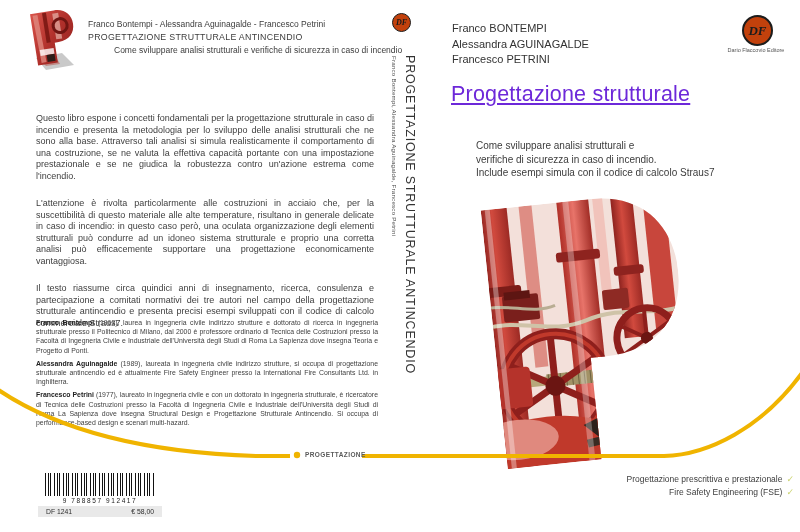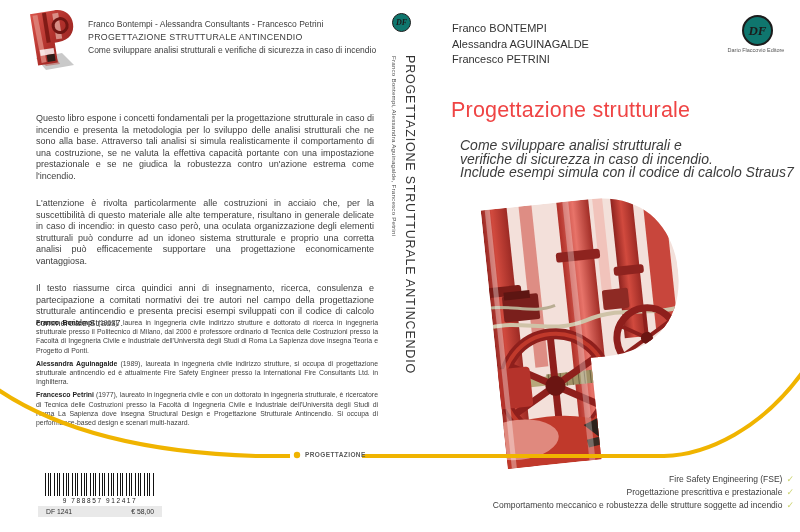--- a/index.html
+++ b/index.html
@@ -4,51 +4,51 @@
 <style>
   html,body{margin:0;padding:0;background:#fff;}
   #cover{
     position:relative;width:800px;height:532px;background:#ffffff;overflow:hidden;
     font-family:"Liberation Sans", sans-serif;color:#3f3f3f;
   }
   
   .back-header{position:absolute;left:88px;top:18px;line-height:13px;}
   .back-header .l1{font-size:8.5px;color:#3c3c3c;}
   .back-header .l2{font-size:8.8px;color:#3c3c3c;letter-spacing:.3px;}
-  .back-header .l3{font-size:8.5px;color:#3c3c3c;}
+  .back-header .l3{font-size:8.5px;color:#3c3c3c;margin-left:26px;}
   .blurb{position:absolute;left:36px;top:97px;width:338px;text-align:justify;}
   .blurb p{margin:16px 0 10px 0;font-size:9px;line-height:11.5px;color:#3e3e3e;}
   .bios{position:absolute;left:36px;top:318px;width:342px;text-align:justify;}
   .bios p{margin:0 0 4px 0;font-size:6.9px;line-height:9.2px;color:#3e3e3e;}
   .bios b{color:#222;}
   .barcode{position:absolute;left:38px;top:471px;width:124px;background:#fff;}
   .barcode .bars{
     height:23px;margin:2px 7px 0 7px;
     background:
       repeating-linear-gradient(90deg,#111 0 1px,#fff 1px 3px,#111 3px 4px,#fff 4px 5px,#111 5px 6px,#fff 6px 9px),
       #fff;
   }
   .barcode .isbn{font-size:6.5px;letter-spacing:1.6px;color:#1a1a1a;text-align:center;margin-top:1px;}
   .barcode .strip{display:flex;justify-content:space-between;background:#e9e9e9;margin-top:2px;padding:2px 8px;font-size:6.8px;color:#2c2c2c;}
   
   .spine-logo,.pub-logo{
     position:absolute;border-radius:50%;border:1.6px solid #1c1c1c;
     display:flex;align-items:center;justify-content:center;
-    font-family:"Liberation Serif", serif;font-style:italic;font-weight:bold;color:#1c1c1c;background:#0f766e;
+    font-family:"Liberation Serif", serif;font-style:italic;font-weight:bold;color:#1c1c1c;background:#c2410c;
   }
   .spine-logo{left:392px;top:13px;width:17px;height:17px;font-size:8px;}
   .vtext{position:absolute;writing-mode:vertical-rl;white-space:nowrap;}
   .spine-authors{left:391px;top:56px;font-size:6.2px;color:#4a4a4a;letter-spacing:.2px;}
   .spine-title{left:403px;top:55px;font-size:12.5px;color:#333;letter-spacing:.8px;}
   
   .front-authors{position:absolute;left:452px;top:21px;font-size:11px;line-height:15.5px;color:#333;}
   .pub-logo{left:742px;top:15px;width:27px;height:27px;font-size:13px;border-width:2px;}
   .pub-name{position:absolute;left:714px;top:47px;width:84px;text-align:center;font-size:5.5px;color:#555;}
-  .front-title{position:absolute;left:451px;top:98px;font-size:21.5px;line-height:25px;color:#ef4444;letter-spacing:.2px;}
-  .front-subtitle{position:absolute;left:460px;top:139px;font-size:14px;line-height:13.5px;color:#3c3c3c;font-style:italic;}
+  .front-title{position:absolute;left:451px;top:82px;font-size:21.5px;line-height:25px;color:#6d28d9;letter-spacing:.2px;text-decoration:underline;}
+  .front-subtitle{position:absolute;left:476px;top:139px;font-size:10px;line-height:13.5px;color:#3c3c3c;}
   .topics{position:absolute;right:6px;top:473px;text-align:right;}
   .topic{font-size:8.5px;line-height:13px;color:#3c3c3c;white-space:nowrap;}
   .topic .chk{color:#cbd36f;font-size:9px;margin-left:4px;}
   
   .cat-label{position:absolute;left:305px;top:451px;font-size:6.5px;font-weight:bold;letter-spacing:.4px;color:#5a5a5a;}
   .abs{position:absolute;}
   svg{display:block;}
 </style>
 </head>
 <body>
@@ -72,21 +72,21 @@
         <rect x="11" y="5" width="5" height="48" fill="#e08a80" opacity=".8" transform="rotate(-2 13 28)"></rect>
         <rect x="20" y="4" width="4" height="30" fill="#7a1713" opacity=".9"></rect>
         <rect x="30" y="6" width="6" height="26" fill="#e6b3aa" opacity=".7"></rect>
         <rect x="12" y="40" width="14" height="6" fill="#fff" opacity=".8"></rect>
         <rect x="18" y="46" width="8" height="7" fill="#2c1d18"></rect>
         <circle cx="36" cy="19" r="7" fill="none" stroke="#701512" stroke-width="3"></circle>
       </g>
     </svg>
 
     <div class="back-header">
-      <div class="l1">Franco Bontempi - Alessandra Consultants - Francesco Petrini</div>
+      <div class="l1">Franco Bontempi - Alessandra Aguinagalde - Francesco Petrini</div>
       <div class="l2">PROGETTAZIONE STRUTTURALE ANTINCENDIO</div>
       <div class="l3">Come sviluppare analisi strutturali e verifiche di sicurezza in caso di incendio</div>
     </div>
 
     <div class="blurb">
       <p>Questo libro espone i concetti fondamentali per la progettazione strutturale in caso di incendio e presenta la metodologia per lo sviluppo delle analisi strutturali che ne sono alla base. Attraverso tali analisi si simula realisticamente il comportamento di una costruzione, se ne valuta la effettiva capacità portante con una impostazione prestazionale e se ne giudica la robustezza contro un'azione estrema come l'incendio.</p>
       <p>L'attenzione è rivolta particolarmente alle costruzioni in acciaio che, per la suscettibilità di questo materiale alle alte temperature, risultano in generale delicate in caso di incendio: in questo caso però, una oculata organizzazione degli elementi strutturali può condurre ad un idoneo sistema strutturale e proprio una corretta analisi può efficacemente supportare una progettazione economicamente vantaggiosa.</p>
       <p>Il testo riassume circa quindici anni di insegnamento, ricerca, consulenza e partecipazione a comitati normativi dei tre autori nel campo della progettazione strutturale antincendio e presenta precisi esempi sviluppati con il codice di calcolo commerciale Straus7.</p>
     </div>
 
@@ -215,23 +215,22 @@
         <polygon points="96,232 112,226 150,262 134,268" fill="#2c201b"></polygon>
         <polygon points="128,222 140,220 136,268 124,268" fill="#241a16"></polygon>
         <rect x="98" y="244" width="44" height="8" fill="#3a2a22" transform="rotate(-8 120 248)"></rect>
 
         <rect x="20" y="0" width="5" height="282" fill="#ffffff" opacity=".35"></rect>
         <rect x="98" y="0" width="6" height="282" fill="#ffffff" opacity=".3"></rect>
       </g>
     </svg>
 
     <div class="topics">
+      <div class="topic"><span>Progettazione prescrittiva e prestazionale</span><span class="chk">✓</span></div>
       <div class="topic"><span>Fire Safety Engineering (FSE)</span><span class="chk">✓</span></div>
-      <div class="topic"><span>Progettazione prescrittiva e prestazionale</span><span class="chk">✓</span></div>
-      <div class="topic"><span>Comportamento meccanico e robustezza delle strutture soggette ad incendio</span><span class="chk">✓</span></div>
     </div>
   </div>
 
   <svg class="abs" style="left:0;top:0;pointer-events:none;" width="800" height="532" viewBox="0 0 800 532">
     <path d="M-3,389 C66,436 158,453 256,456 L664,456 C708,455 762,428 802,373" stroke="#F0B400" stroke-width="4" fill="none" stroke-linecap="round"></path>
     <rect x="290" y="446" width="72" height="18" fill="#ffffff"></rect>
     <circle cx="297" cy="455" r="3.2" fill="#F0B400"></circle>
   </svg>
   <div class="cat-label">PROGETTAZIONE</div>
 

